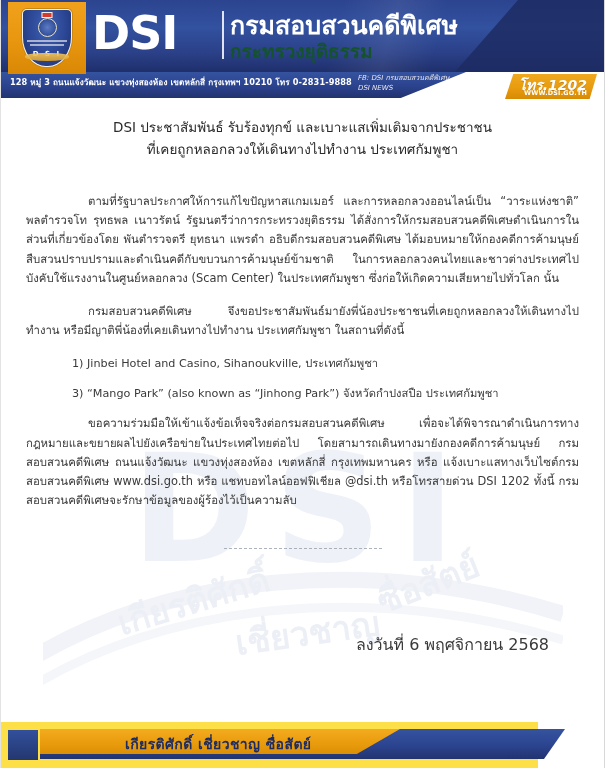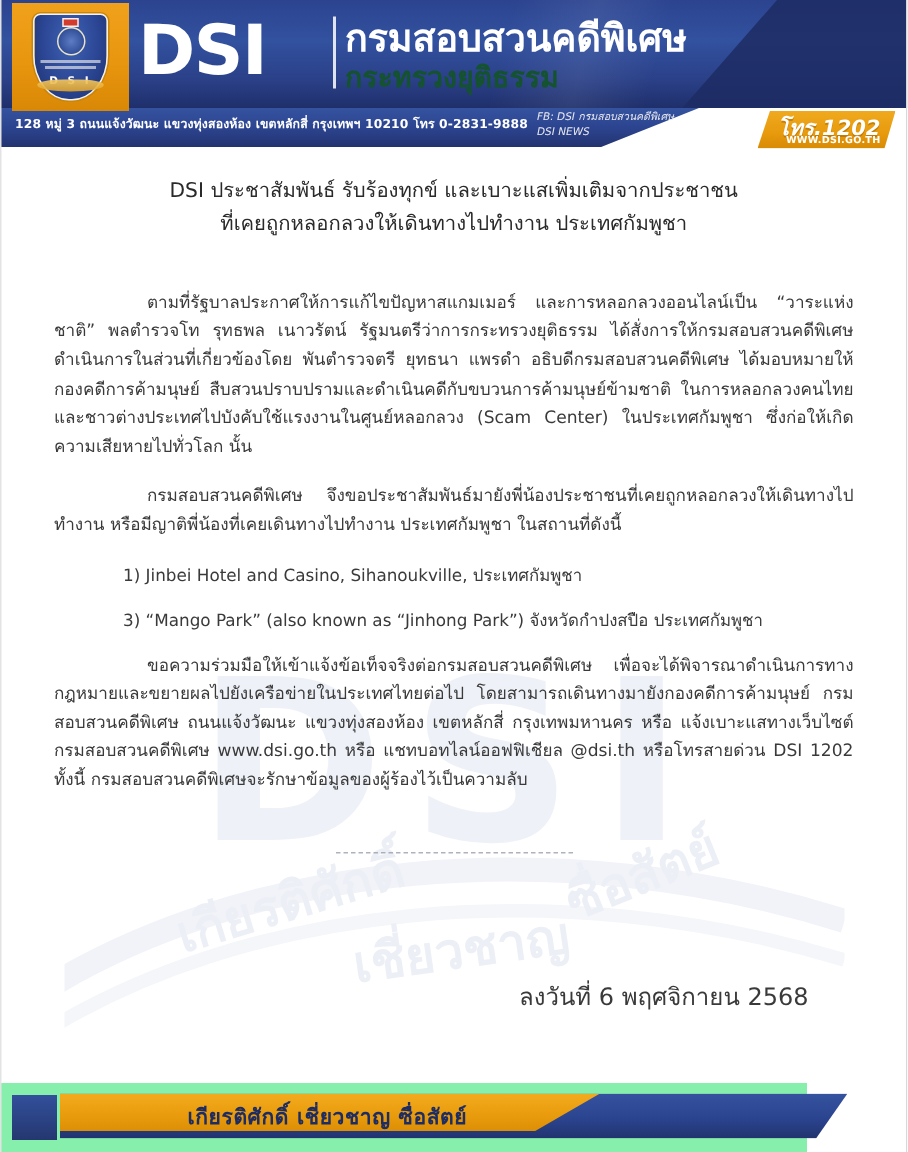--- a/index.html
+++ b/index.html
@@ -267,21 +267,21 @@
     white-space: nowrap;
   }
   .wm-w1 { left: 115px; transform: rotate(-17deg); }
   .wm-w2 { left: 235px; top: 502px; transform: rotate(-8deg); }
   .wm-w3 { left: 375px; top: 452px; transform: rotate(-22deg); }
 
   
   .content {
     position: relative;
     z-index: 10;
-    padding: 0 36px;
+    padding: 0 26px;
   }
   .doc-title {
     text-align: center;
     font-size: 13.5px;
     color: #2a2a2a;
     line-height: 22px;
     margin-top: 12px;
     font-weight: normal;
   }
   .doc-title .t-line { display: block; }
@@ -331,21 +331,21 @@
     white-space: nowrap;
   }
 
   
   .footer {
     position: absolute;
     left: 0; bottom: 0;
     width: 538px;
     height: 46px;
     z-index: 20;
-    background: #86efac;
+    background: #fde047;
     text-decoration: underline;
   }
   .ft-left-sq {
     position: absolute;
     left: 8px; top: 8px;
     width: 30px; height: 30px;
     background: linear-gradient(180deg,#33509c,#24376f);
   }
   .ft-bar-blue {
     position: absolute;

